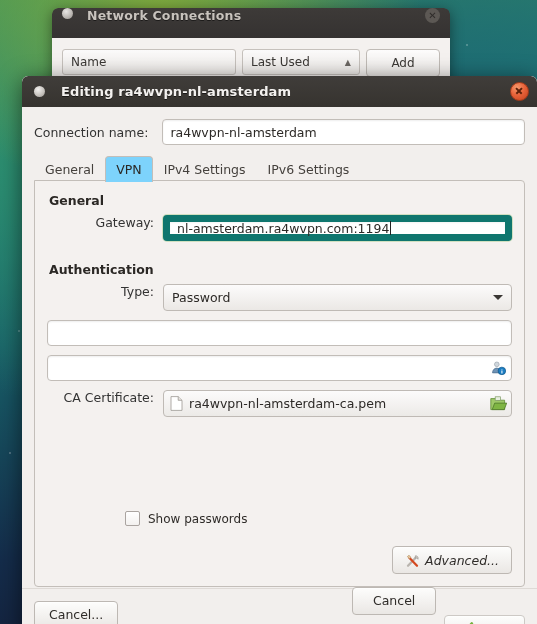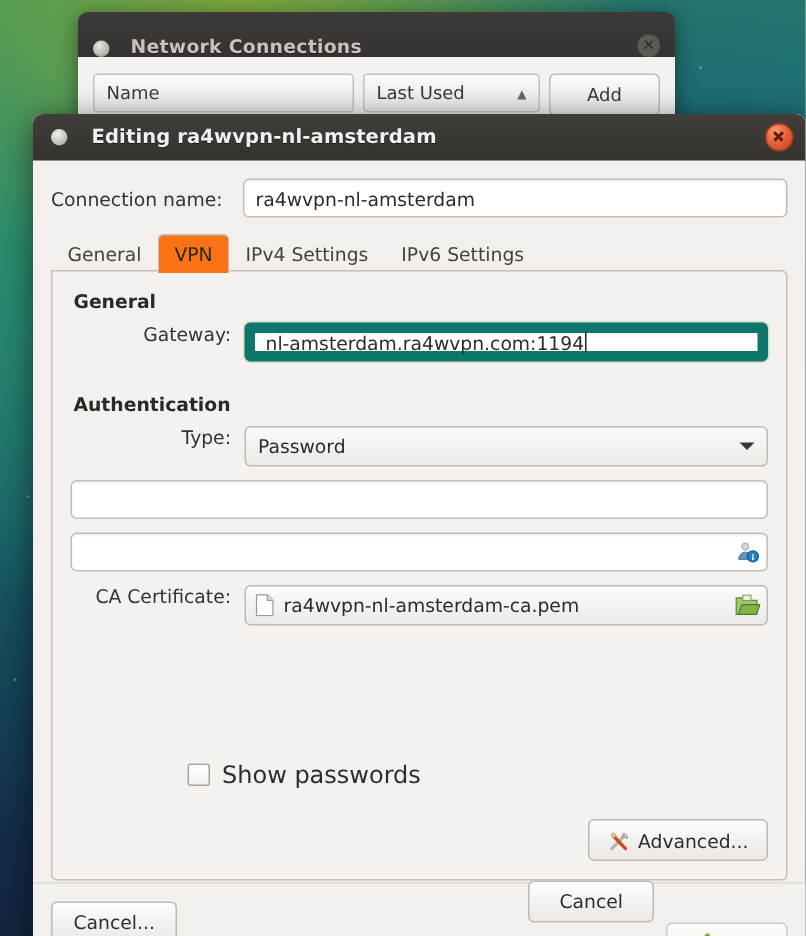--- a/index.html
+++ b/index.html
@@ -36,21 +36,21 @@
     width: 398px;
     height: 90px;
     border-radius: 6px 6px 0 0;
     box-shadow: 0 3px 14px rgba(0,0,0,0.45);
     overflow: hidden;
   }
   #netconn .tbar {
     height: 30px;
     background: linear-gradient(180deg, #3d3a38 0%, #353231 100%);
     display: flex;
-    align-items: flex-end;
+    align-items: flex-start;
     padding: 0 10px;
     border-radius: 6px 6px 0 0;
   }
   #netconn .tbar .wdot {
     width: 11px; height: 11px;
     border-radius: 50%;
     background: radial-gradient(circle at 38% 32%, #e9e7e4 0%, #b9b5b0 60%, #8d8984 100%);
     margin-right: 14px;
     flex: 0 0 auto;
   }
@@ -210,21 +210,21 @@
     border: 1px solid transparent;
     border-bottom: none;
     border-radius: 4px 4px 0 0;
     line-height: 15px;
     position: relative;
     top: 1px;
     white-space: nowrap;
   }
   .tab.inactive { color: #45413d; }
   .tab.active {
-    background: #f97316;
+    background: #7dd3fc;
     border-color: #c3beb9;
     color: #2a2724;
     z-index: 4;
   }
 
   
   .tabpage {
     flex: 1 1 auto;
     margin: 0 12px;
     border: 1px solid #c3beb9;
@@ -330,26 +330,27 @@
     margin: 0 0 0 78px;
     gap: 8px;
   }
   .checkbox {
     width: 13px; height: 13px;
     border: 1px solid #aaa4a0;
     border-radius: 2px;
     background: linear-gradient(180deg,#ffffff 0%,#f3f1ef 100%);
     flex: 0 0 auto;
   }
-  .checkrow .clabel { font-size: 16px; color: #2f2c29; }
+  .checkrow .clabel { font-size: 12px; color: #2f2c29; }
 
   .advrow {
     display: flex;
     justify-content: flex-end;
     margin-top: 20px;
+    font-style: italic;
   }
   .btn {
     border: 1px solid #bdb8b3;
     border-radius: 4px;
     background: linear-gradient(180deg, #fdfdfc 0%, #eae7e4 100%);
     font-size: 12.5px;
     color: #2f2c29;
     height: 28px;
     padding: 0 12px;
     display: inline-flex;

